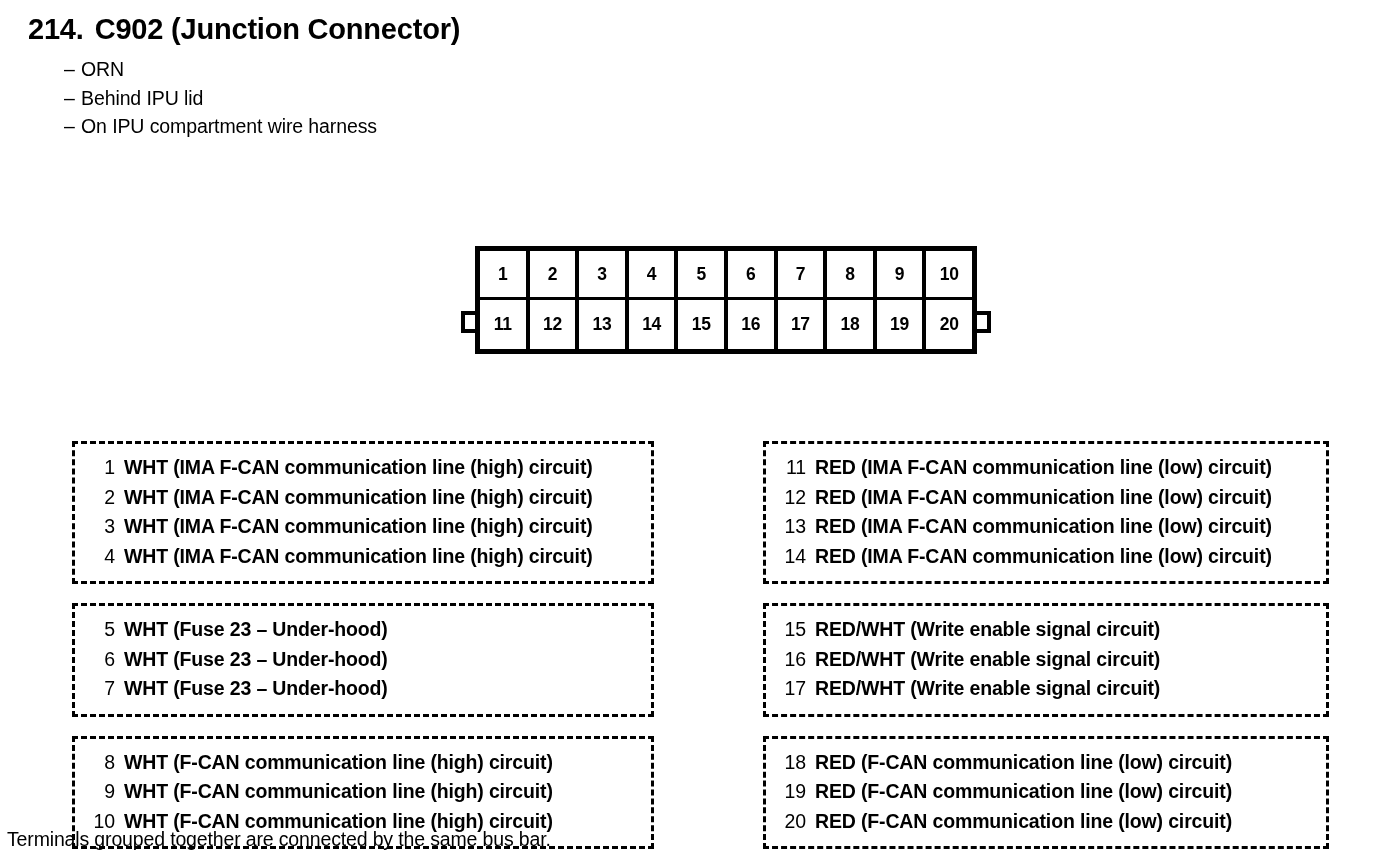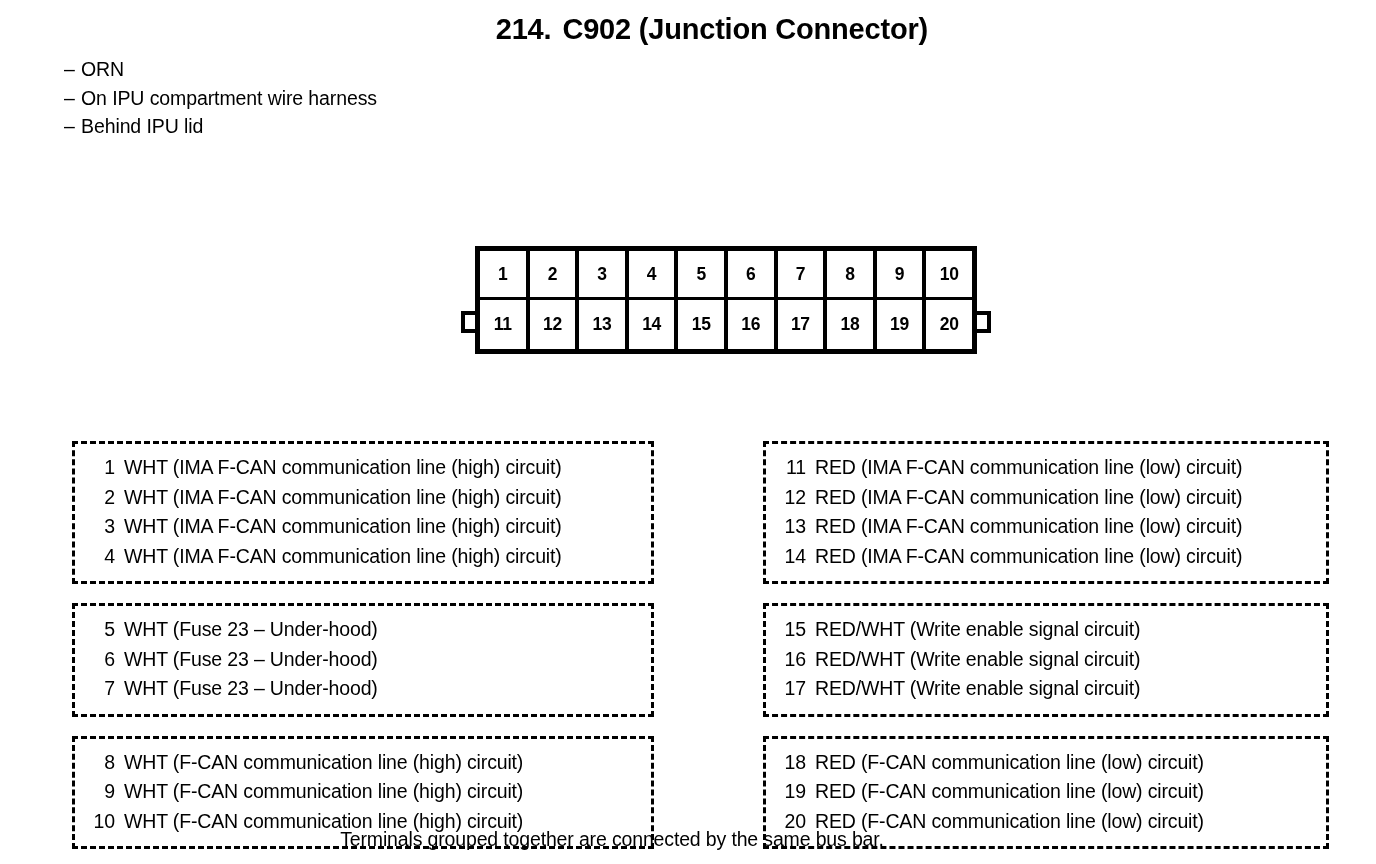--- a/index.html
+++ b/index.html
@@ -24,21 +24,20 @@
     left: 28px;
     top: 14px;
     width: 900px;
   }
   #page-title {
     font-size: 29px;
     font-weight: bold;
     letter-spacing: -0.2px;
     line-height: 1.05;
     white-space: nowrap;
-    text-align: right;
   }
   #title-number {
     display: inline-block;
     margin-right: 11px;
   }
   #subtitle-list {
     margin: 11px 0 0 36px;
     padding: 0;
     list-style: none;
   }
@@ -138,45 +137,44 @@
     white-space: nowrap;
     letter-spacing: -0.15px;
   }
   .pin-num {
     display: inline-block;
     width: 30px;
     text-align: right;
     flex: 0 0 30px;
     margin-right: 9px;
   }
-  .pin-desc { flex: 0 1 auto; }
+  .pin-desc { flex: 0 1 auto; font-weight: bold; }
 
   
   #footer-note {
     position: absolute;
-    left: 0;
+    left: 7px;
     top: 828px;
     width: 1224px;
-    text-align: center;
     font-size: 19.5px;
     letter-spacing: -0.15px;
     white-space: nowrap;
   }
 </style>
 </head>
 <body>
 
 <div id="header-block">
   <div id="page-title">
     <span id="title-number">214.</span><span>C902 (Junction Connector)</span>
   </div>
   <ul id="subtitle-list">
       <li class="subtitle-item"><span class="subtitle-dash">–</span><span>ORN</span></li>
+      <li class="subtitle-item"><span class="subtitle-dash">–</span><span>Behind IPU lid</span></li>
       <li class="subtitle-item"><span class="subtitle-dash">–</span><span>On IPU compartment wire harness</span></li>
-      <li class="subtitle-item"><span class="subtitle-dash">–</span><span>Behind IPU lid</span></li>
     </ul>
 </div>
 
 <div id="connector-wrap">
   <div id="tab-left" class="side-tab"></div>
   <div id="tab-right" class="side-tab"></div>
   <div id="connector-body">
       <div class="pin-row row-top">
         <div class="pin-cell">1</div>
         <div class="pin-cell">2</div>

